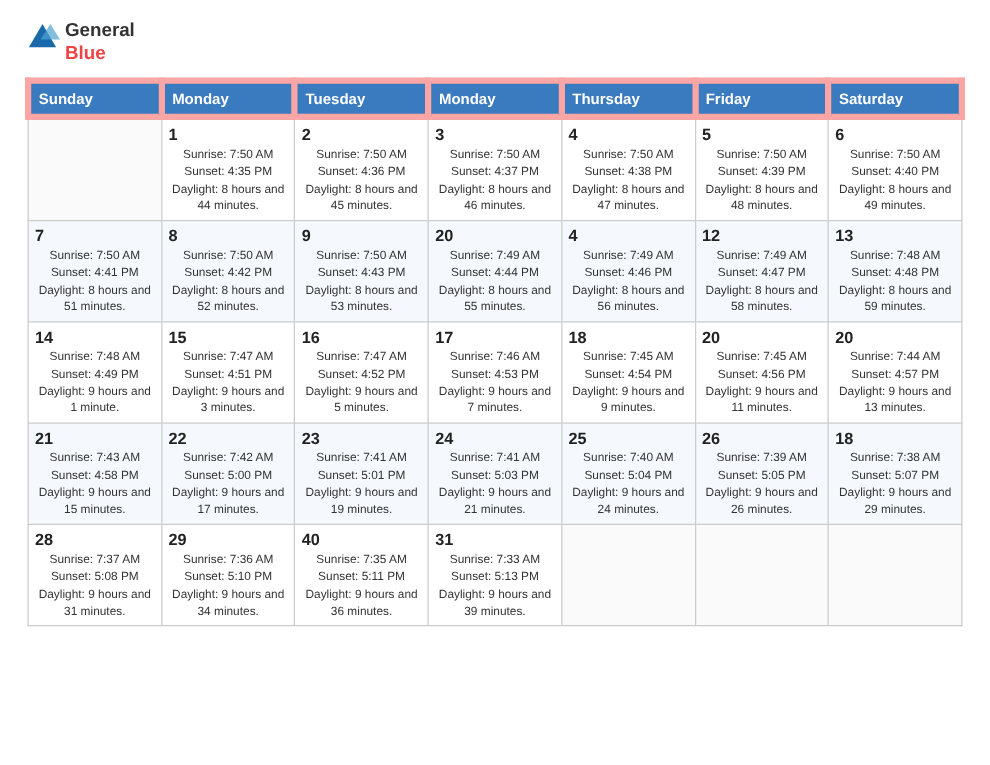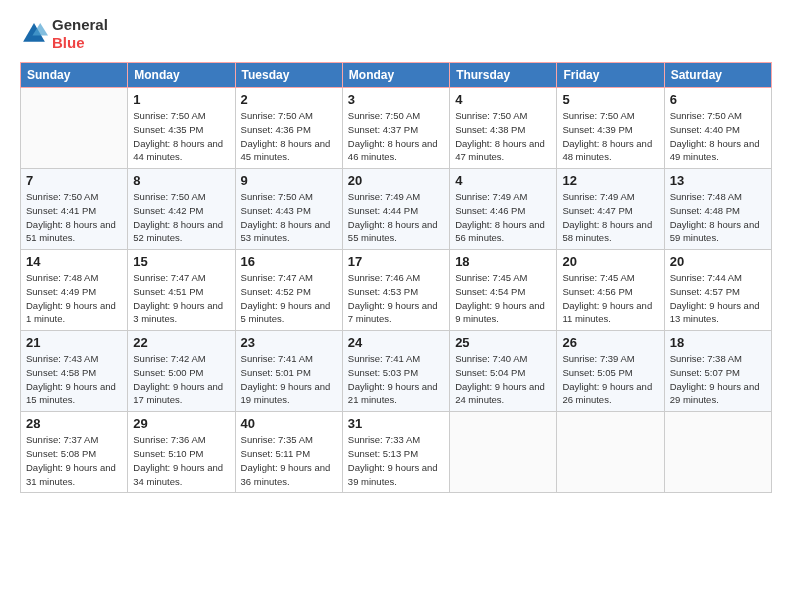--- a/index.html
+++ b/index.html
@@ -17,21 +17,21 @@
       position: relative;
     }
     .header {
       display: flex;
       justify-content: space-between;
       align-items: flex-start;
       margin-bottom: 10px;
     }
     .logo {
       display: flex;
-      align-items: center;
+      align-items: flex-start;
       gap: 4px;
     }
     .logo-text {
       font-size: 15px;
       font-weight: bold;
       line-height: 1.2;
       color: #333;
     }
     .logo-blue { color: #ef4444; }
     .logo-icon {
@@ -56,21 +56,21 @@
       border-collapse: collapse;
       font-size: 10.5px;
     }
     .calendar-table thead tr th {
       background-color: #3a7abf;
       color: #fff;
       text-align: left;
       padding: 5px 6px;
       font-size: 12px;
       font-weight: bold;
-      border: 1px solid #fca5a5;
+      border: 5px solid #fca5a5;
     }
     .calendar-table tbody tr td {
       border: 1px solid #ccc;
       vertical-align: top;
       padding: 4px 5px;
       width: calc(100% / 7);
       min-height: 70px;
       height: 80px;
       background: #fff;
     }
@@ -81,20 +81,21 @@
       font-size: 13px;
       font-weight: bold;
       color: #222;
       display: block;
       margin-bottom: 2px;
     }
     .day-info {
       font-size: 9.5px;
       color: #333;
       line-height: 1.45;
+      text-align: center;
     }
     .empty-cell {
       background: #fafafa !important;
     }
   </style>
 </head>
 <body>
 
 <div class="page">
   <div class="header">

